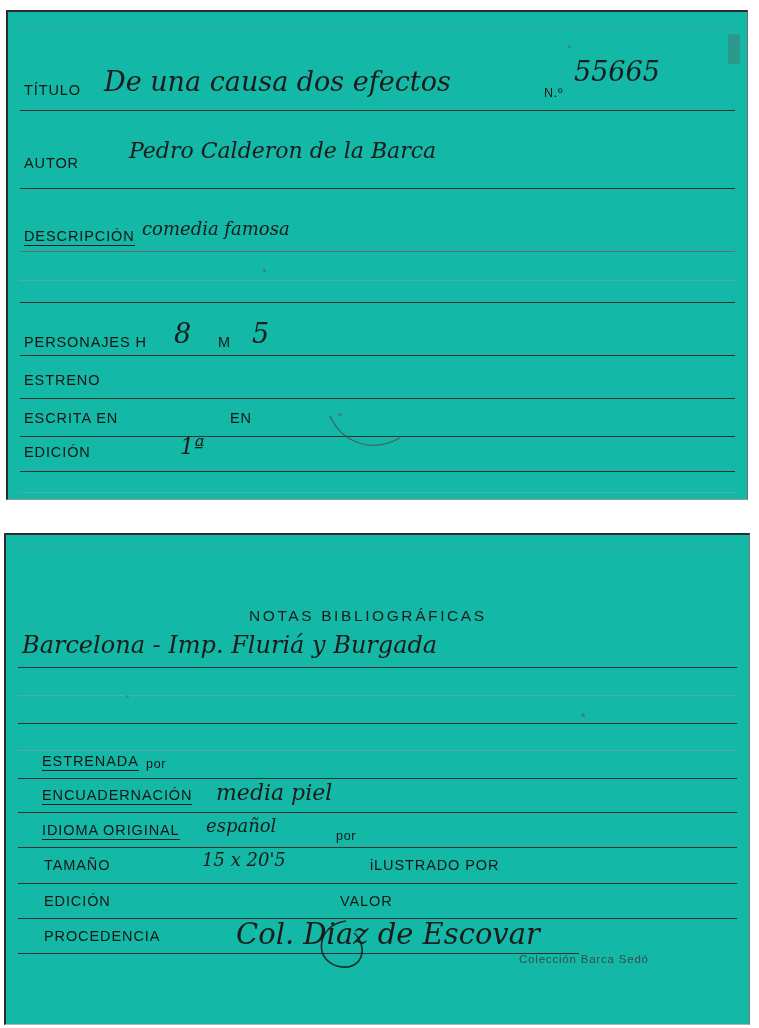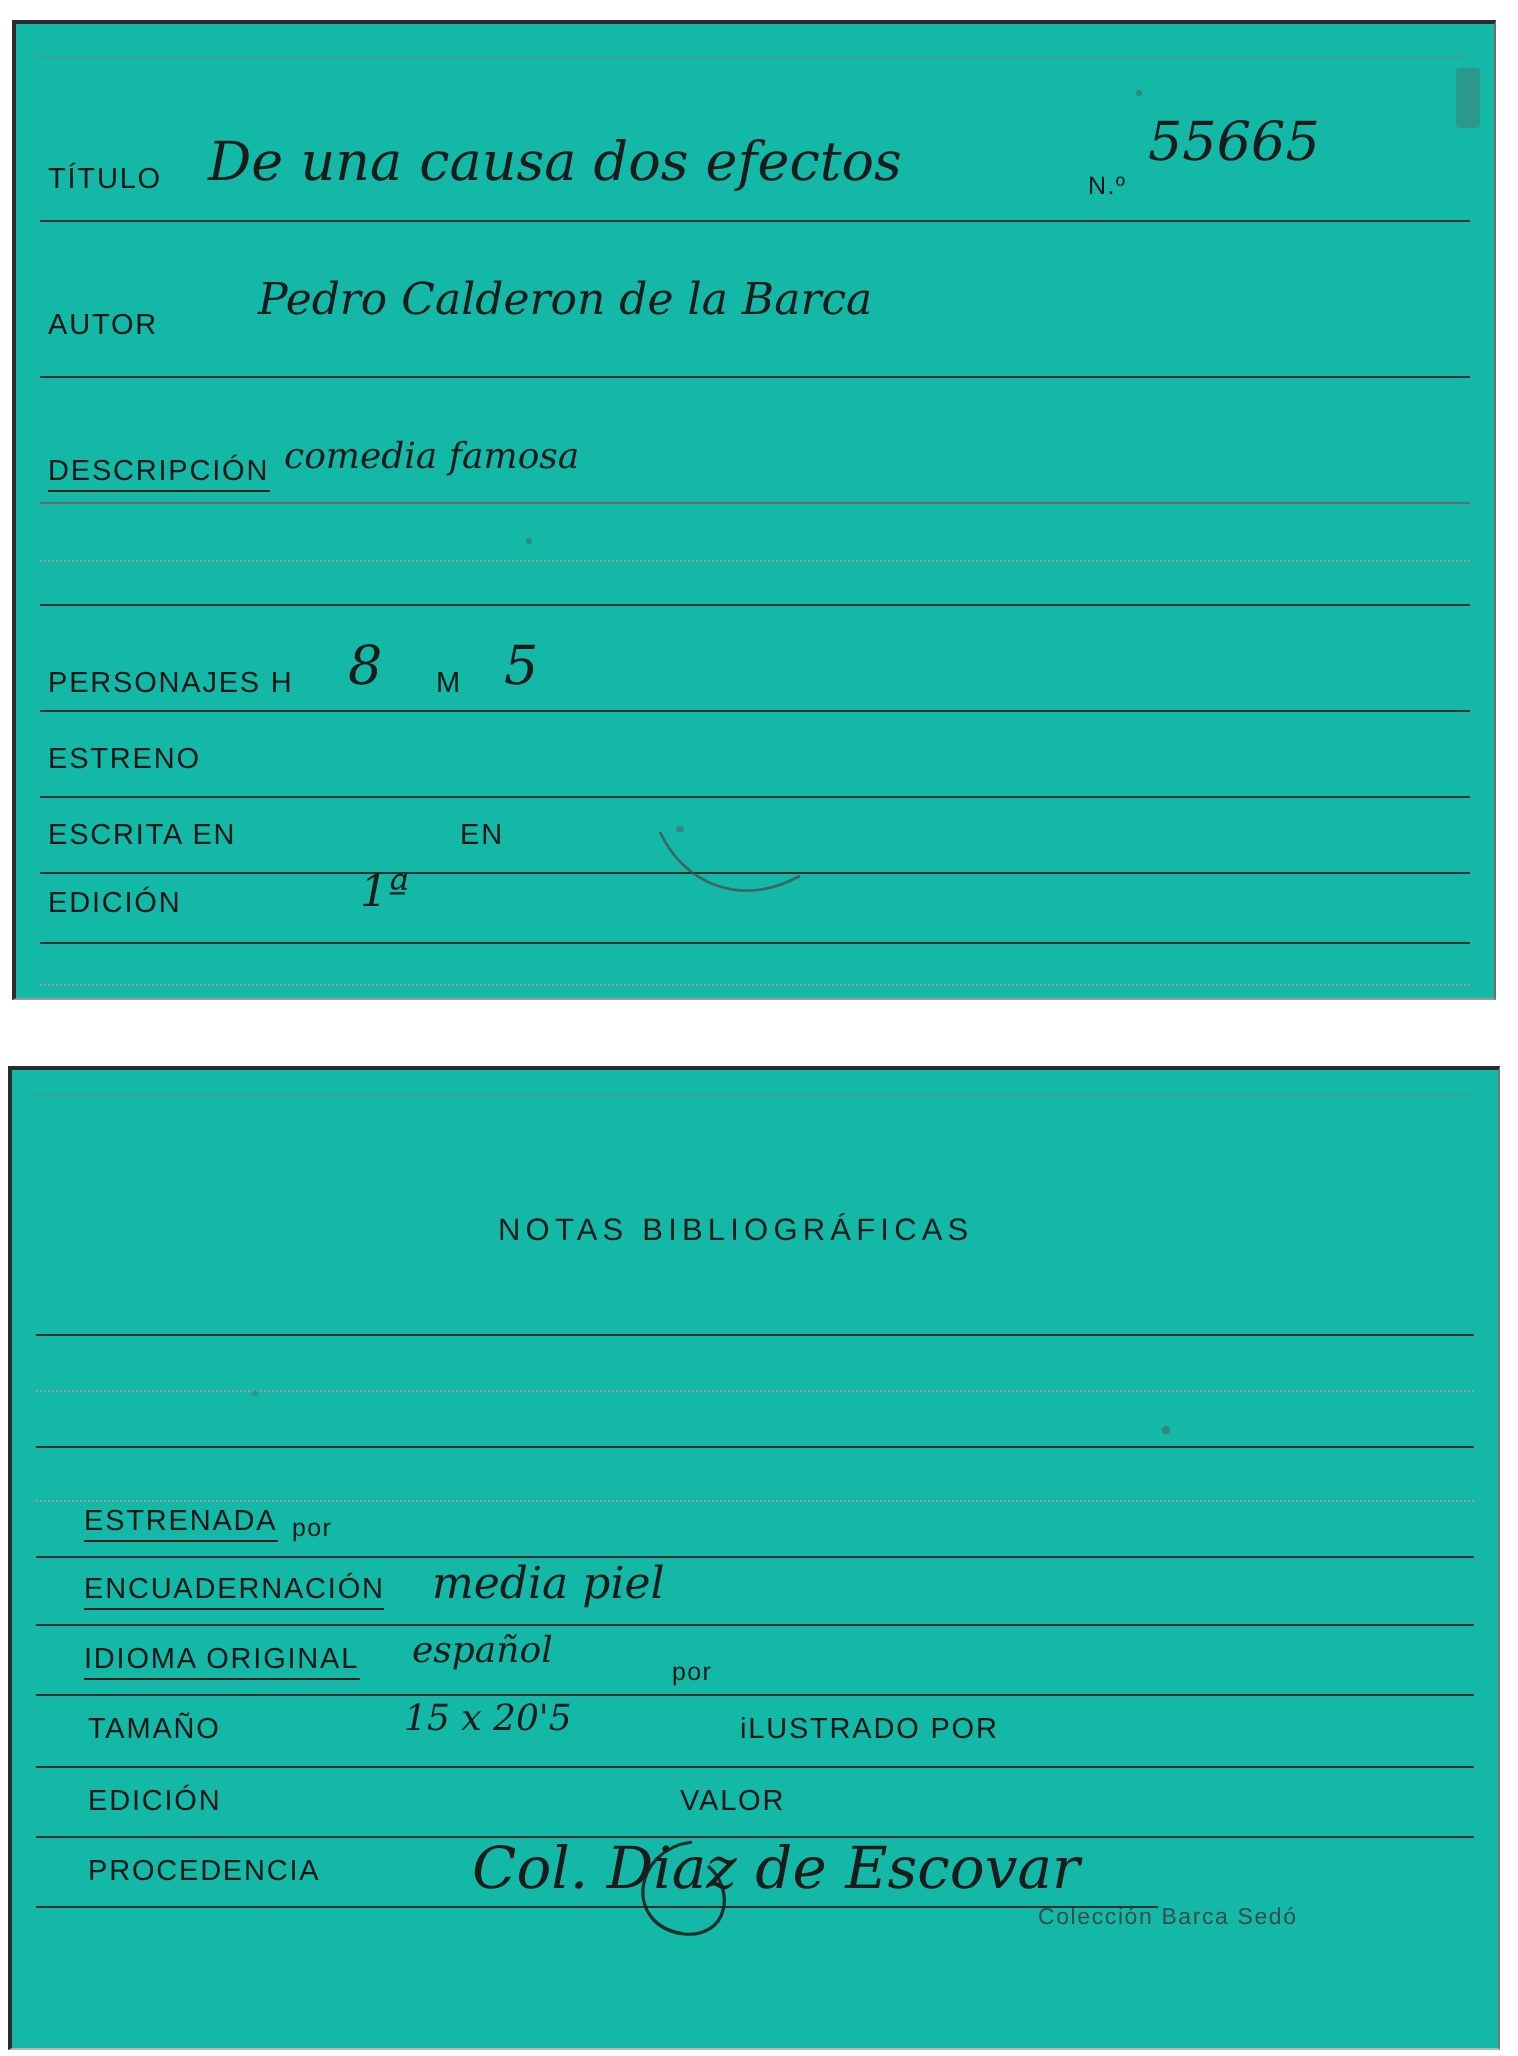--- a/index.html
+++ b/index.html
@@ -179,20 +179,21 @@
     <div class="speck" style="left:560px; top:33px; width:3px; height:3px;"></div>
     <div class="speck" style="left:720px; top:22px; width:12px; height:30px; border-radius:2px; opacity:.35;"></div>
   </div>
 
   <div class="card card-bottom">
 
     <div class="dotted-top" style="top:12px;"></div>
 
     <span class="section-title" style="left:243px; top:72px;">NOTAS BIBLIOGRÁFICAS</span>
 
+    <span class="hand med" style="left:16px; top:96px; font-size:24px;">Barcelona - Imp. Fluriá y Burgada</span>
     <div class="rule" style="top:132px;"></div>
     <div class="rule faint" style="top:160px;"></div>
     <div class="rule" style="top:188px;"></div>
     <div class="rule faint" style="top:215px;"></div>
 
     <span class="field-label underlined" style="left:36px; top:218px;">ESTRENADA</span>
     <span class="field-label small" style="left:140px; top:222px;">por</span>
     <div class="rule" style="top:243px;"></div>
 
     <span class="field-label underlined" style="left:36px; top:252px;">ENCUADERNACIÓN</span>

